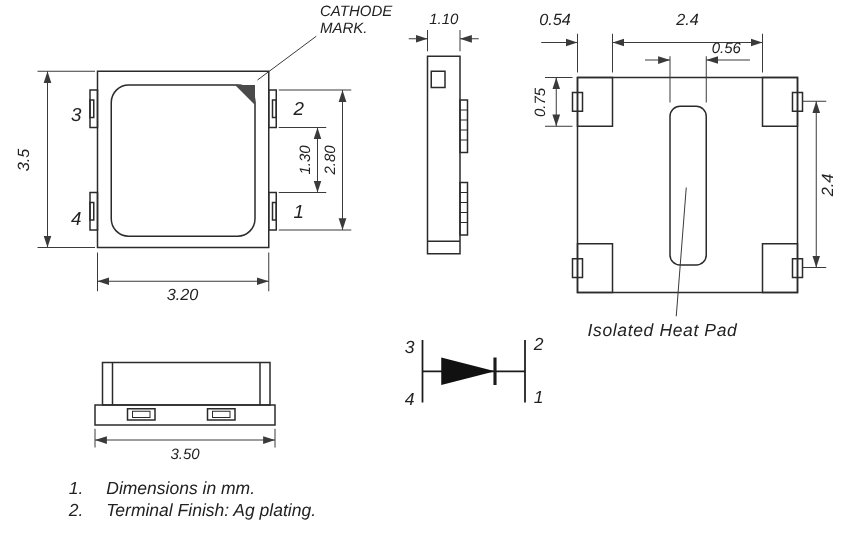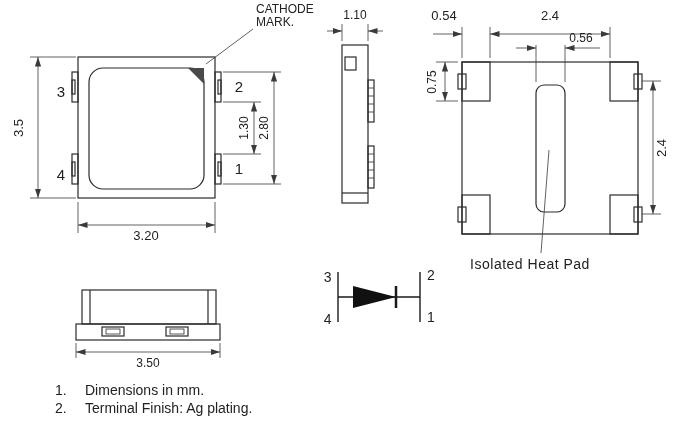--- a/index.html
+++ b/index.html
@@ -3,20 +3,21 @@
 <meta charset="utf-8">
 <style>
   html, body { margin: 0; padding: 0; background: #ffffff; }
   .page {
     position: relative;
     width: 688px;
     height: 428px;
     background: #ffffff;
     font-family: "Liberation Sans", "DejaVu Sans", sans-serif;
     overflow: hidden;
+    font-style: italic;
   }
   svg text { fill: #222222; font-family: "Liberation Sans", "DejaVu Sans", sans-serif; }
   .dim   { font-size: 13px; }
   .dim-s { font-size: 12px; }
   .pin   { font-size: 15px; }
   .cap   { font-size: 12px; }
   .label { font-size: 14px; letter-spacing: 0.5px; }
   .note  { font-size: 14px; }
 </style>
 </head>

